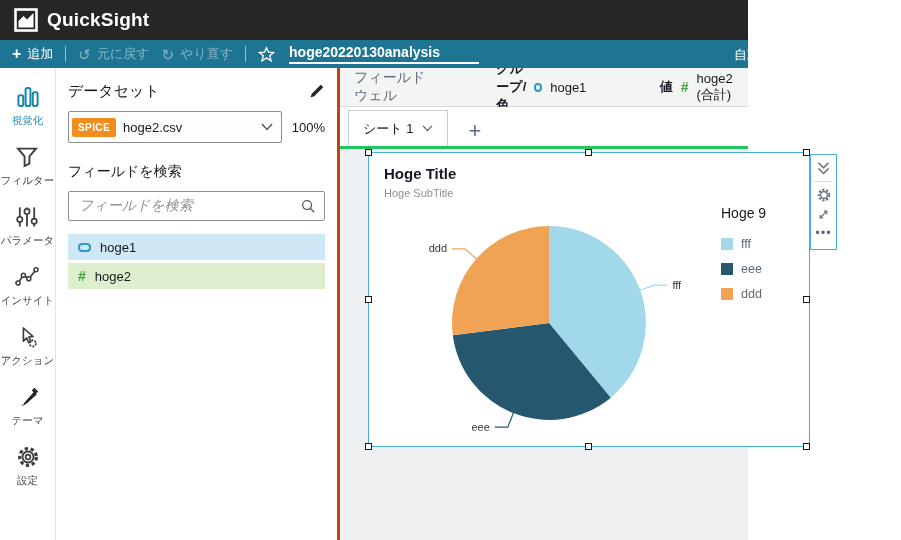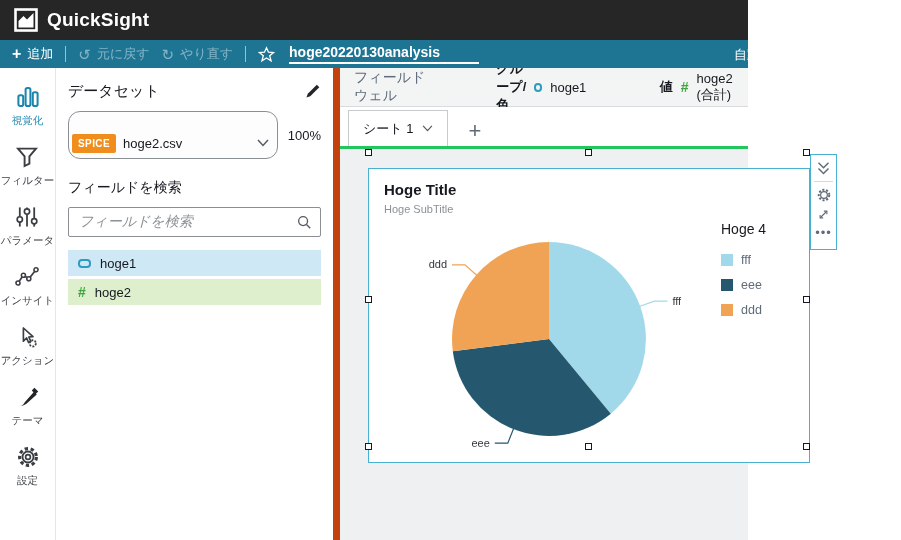--- a/index.html
+++ b/index.html
@@ -25,26 +25,26 @@
   .content{flex:1;display:flex;min-height:0;}
 
   
   .sidebar{width:55px;flex:none;border-right:1px solid #e4e6e8;display:flex;flex-direction:column;align-items:center;padding-top:17px;gap:17px;background:#fff;}
   .side-item{display:flex;flex-direction:column;align-items:center;gap:5px;cursor:pointer;color:#3b3f44;}
   .side-item .lbl{font-size:10.5px;white-space:nowrap;}
   .side-item.active{color:#1b87b0;}
   .side-item.active .lbl{color:#1b87b0;}
 
   
-  .panel{width:284px;flex:none;border-right:7px solid #c2410c;padding:14px 12px;box-sizing:border-box;background:#fff;}
+  .panel{width:284px;flex:none;border-right:3px solid #c2410c;padding:14px 12px;box-sizing:border-box;background:#fff;}
   .panel-head{display:flex;align-items:center;justify-content:space-between;}
   .panel-h1{font-size:15px;color:#16191f;}
   .icon-btn{background:none;border:none;padding:0;cursor:pointer;line-height:0;}
   .dataset-row{display:flex;align-items:center;gap:10px;margin-top:10px;}
-  .dataset-select{flex:1;height:30px;border:1px solid #8a8f94;border-radius:12px;background:#fdfdfd;display:flex;align-items:center;padding:16px 8px 0 3px;gap:7px;cursor:pointer;}
+  .dataset-select{flex:1;height:30px;border:1px solid #8a8f94;border-radius:2px;background:#fdfdfd;display:flex;align-items:center;padding:0 8px 0 3px;gap:7px;cursor:pointer;}
   .spice-badge{background:#ef8e1c;color:#fff;font-size:10px;font-weight:bold;padding:4px 6px;border-radius:2px;letter-spacing:.4px;}
   .ds-name{flex:1;font-size:13px;color:#16191f;}
   .pct{font-size:13px;color:#16191f;}
   .panel-h2{font-size:14px;color:#16191f;margin-top:20px;}
   .search-box{margin-top:10px;height:28px;border:1px solid #8a8f94;border-radius:2px;display:flex;align-items:center;padding:0 8px;gap:6px;background:#fff;}
   .search-box input{flex:1;border:none;outline:none;font-size:14px;font-style:italic;color:#16191f;font-family:Liberation Serif, serif;background:transparent;}
   .search-box input::placeholder{color:#8b9196;font-style:italic;}
   .field-list{margin-top:13px;}
   .field-row{height:26px;display:flex;align-items:center;gap:9px;padding:0 10px;margin-bottom:3px;font-size:13px;color:#16191f;cursor:grab;}
   .field-row.dim{background:#cfe8f5;}
@@ -61,21 +61,21 @@
   .fw-value{font-size:13px;color:#16191f;}
   .fw-gap{width:26px;}
 
   .sheetbar{height:39px;flex:none;background:#fff;border-bottom:3px solid #22c55e;display:flex;align-items:flex-end;padding-left:8px;}
   .sheet-tab{height:35px;border:1px solid #c7cbce;border-bottom:none;background:#fff;display:flex;align-items:center;gap:9px;padding:0 14px;font-size:13px;color:#16191f;cursor:pointer;}
   .sheet-add{background:none;border:none;font-size:22px;color:#5f6b7a;margin:0 0 4px 16px;cursor:pointer;line-height:1;padding:0 4px;}
 
   .canvas{flex:1;background:#eff0f1;position:relative;min-height:0;}
 
   
-  .widget{position:absolute;left:28px;top:19px;width:442px;height:295px;background:#fff;border:1px solid #49b0d2;box-sizing:border-box;cursor:move;}
+  .widget{position:absolute;left:28px;top:3px;width:442px;height:295px;background:#fff;border:1px solid #49b0d2;box-sizing:border-box;cursor:move;}
   .v-title{position:absolute;left:15px;top:12px;font-size:15px;font-weight:600;color:#16191f;}
   .v-subtitle{position:absolute;left:15px;top:34px;font-size:11px;color:#8b9196;}
   .pie-svg{position:absolute;left:0;top:0;}
   .legend{position:absolute;left:352px;top:52px;}
   .legend-title{font-size:14px;color:#16191f;margin-bottom:16px;}
   .legend-item{display:flex;align-items:center;gap:8px;margin-bottom:11px;font-size:12.5px;color:#5f6b7a;cursor:pointer;}
   .legend-swatch{width:12px;height:12px;flex:none;}
 
   .handle{position:absolute;width:7px;height:7px;background:#fff;border:1px solid #16191f;box-sizing:border-box;cursor:pointer;}
 
@@ -261,21 +261,21 @@
               <polyline points="270.3,137.5 285.4,132.1 298.4,132.1" fill="none" stroke="#a2d9ea" stroke-width="1.2"></polyline>
               <text x="303.4" y="135.6" text-anchor="start" font-size="11" fill="#33383d">fff</text>
               <path d="M 180 170 L 241.8 244.7 A 97 97 0 0 1 83.8 182.2 Z" fill="#25586f"></path>
               <polyline points="144.7,259.3 138.8,274.1 125.8,274.1" fill="none" stroke="#25586f" stroke-width="1.2"></polyline>
               <text x="120.8" y="277.6" text-anchor="end" font-size="11" fill="#33383d">eee</text>
               <path d="M 180 170 L 83.8 182.2 A 97 97 0 0 1 180.0 73.0 Z" fill="#f1a355"></path>
               <polyline points="108.0,106.5 96.0,95.9 83.0,95.9" fill="none" stroke="#f1a355" stroke-width="1.2"></polyline>
               <text x="78.0" y="99.4" text-anchor="end" font-size="11" fill="#33383d">ddd</text>
             </svg>
           <div class="legend">
-            <div class="legend-title">Hoge 4</div>
+            <div class="legend-title">Hoge 9</div>
             <div id="legend-items">
                 <div class="legend-item">
                   <span class="legend-swatch" style="background: rgb(162, 217, 234);"></span>
                   <span>fff</span>
                 </div>
                 <div class="legend-item">
                   <span class="legend-swatch" style="background: rgb(37, 88, 111);"></span>
                   <span>eee</span>
                 </div>
                 <div class="legend-item">

